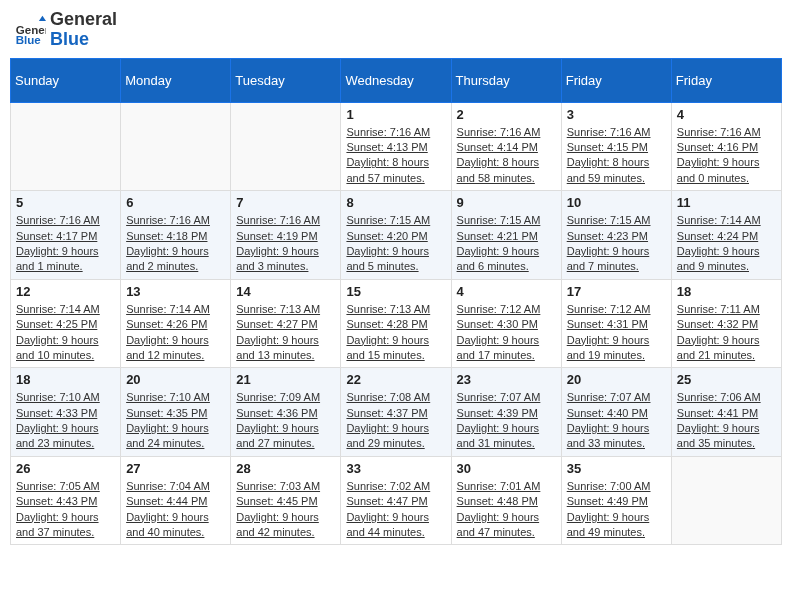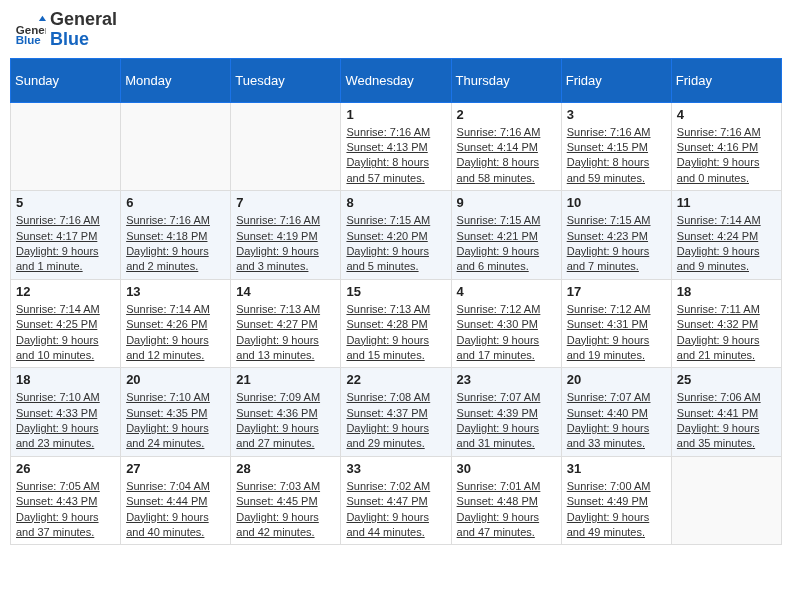--- a/index.html
+++ b/index.html
@@ -256,19 +256,19 @@
         </td>
         <td>
           <div class="day-num">33</div>
           <div class="day-info">Sunrise: 7:02 AM<br>Sunset: 4:47 PM<br>Daylight: 9 hours and 44 minutes.</div>
         </td>
         <td>
           <div class="day-num">30</div>
           <div class="day-info">Sunrise: 7:01 AM<br>Sunset: 4:48 PM<br>Daylight: 9 hours and 47 minutes.</div>
         </td>
         <td>
-          <div class="day-num">31</div>
+          <div class="day-num">35</div>
           <div class="day-info">Sunrise: 7:00 AM<br>Sunset: 4:49 PM<br>Daylight: 9 hours and 49 minutes.</div>
         </td>
         <td class="empty"></td>
       </tr>
     </tbody>
 </table>
 
 </body></html>

